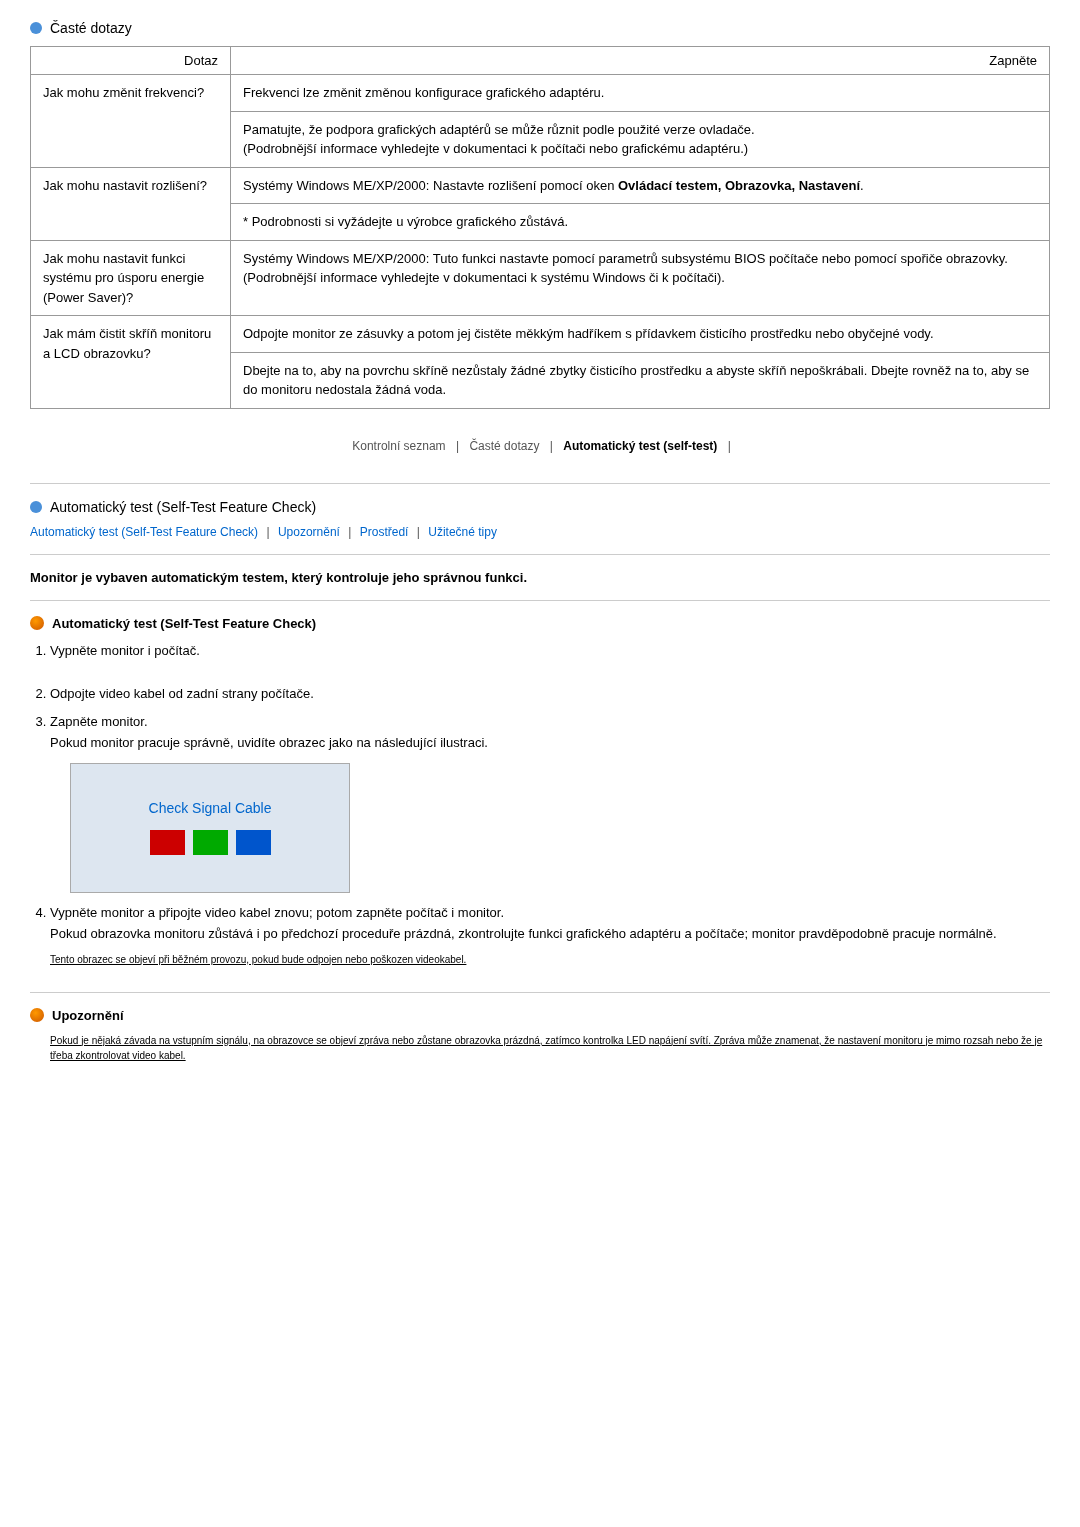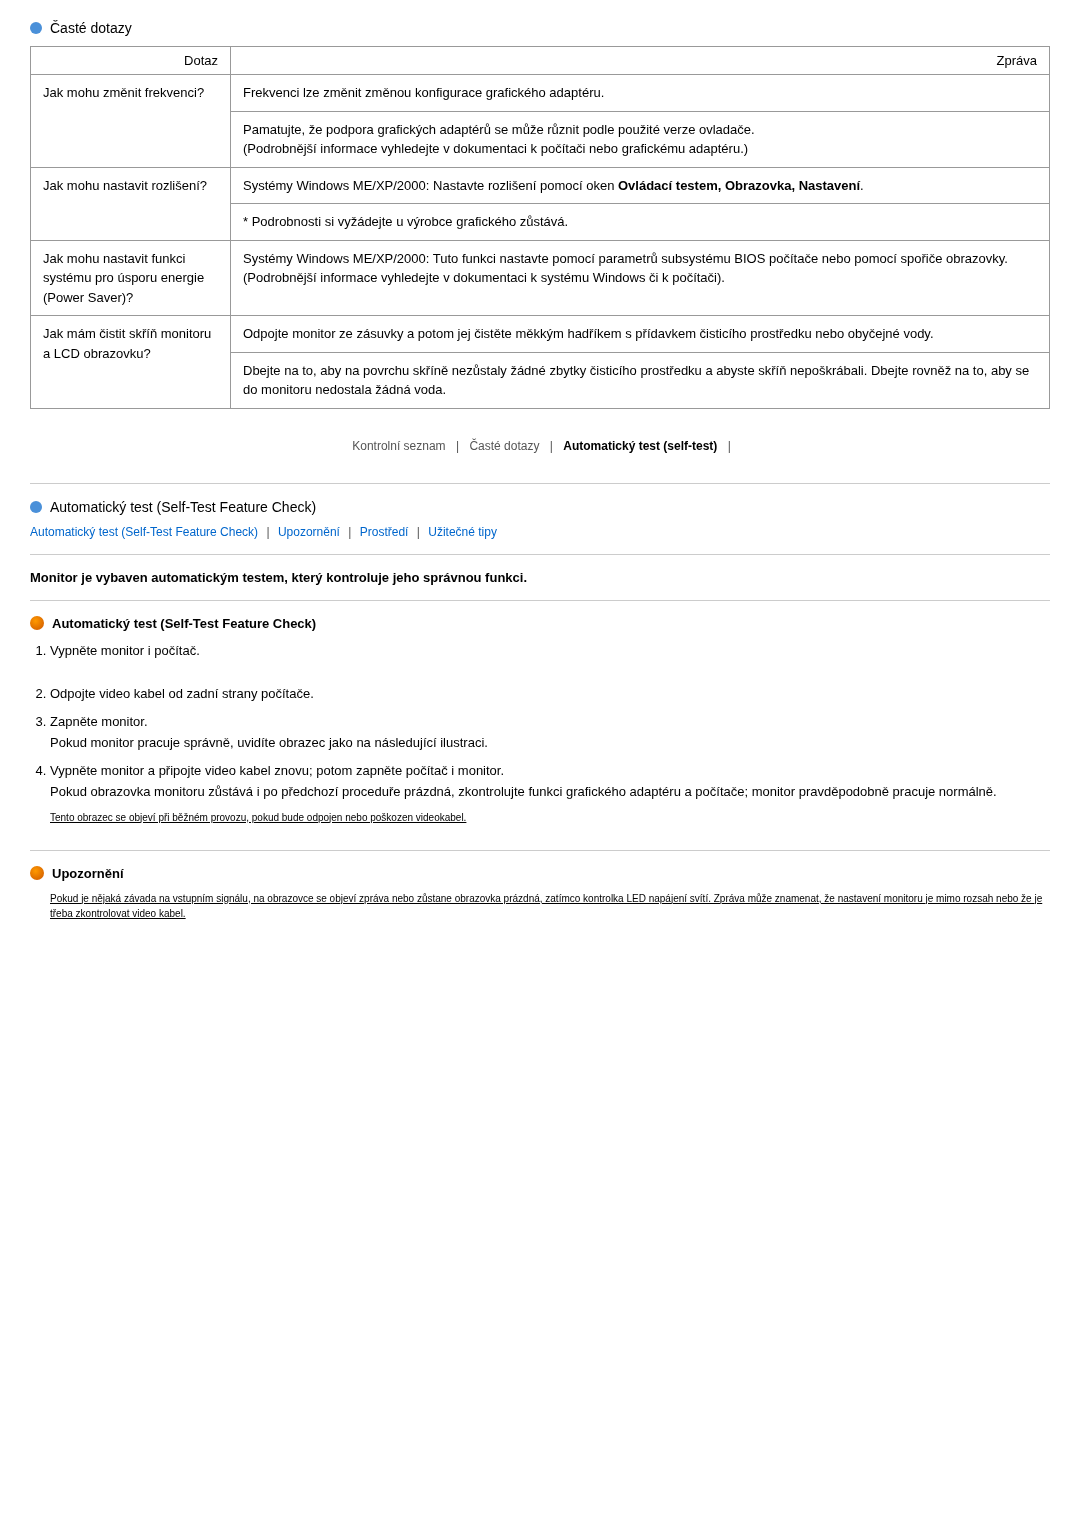--- a/index.html
+++ b/index.html
@@ -146,21 +146,21 @@
 
 <div class="section-header">
   <div class="blue-dot"></div>
   <span class="section-title">Časté dotazy</span>
 </div>
 
 <table class="faq-table">
   <thead>
     <tr>
       <th>Dotaz</th>
-      <th>Zpráva</th>
+      <th>Zapněte</th>
     </tr>
   </thead>
   <tbody id="faq-tbody">
   <tr>
         <td class="question" rowspan="2">Jak mohu změnit frekvenci?</td>
         <td style="white-space: pre-wrap;">Frekvenci lze změnit změnou konfigurace grafického adaptéru.</td>
       </tr>
       <tr>
         <td style="white-space: pre-wrap;">Pamatujte, že podpora grafických adaptérů se může různit podle použité verze ovladače.
 (Podrobnější informace vyhledejte v dokumentaci k počítači nebo grafickému adaptéru.)</td>
@@ -221,20 +221,30 @@
 <div class="sub-section">
   <div class="sub-section-header">
     <div class="orange-dot"></div>
     <span class="sub-section-title">Automatický test (Self-Test Feature Check)</span>
   </div>
 
   <ol class="numbered-list" id="steps-list">
   <li style="margin-bottom: 24px; font-size: 13px; line-height: 1.5;">Vypněte monitor i počítač.</li>
       <li style="margin-bottom: 8px; font-size: 13px; line-height: 1.5;">Odpojte video kabel od zadní strany počítače.</li>
       <li style="margin-bottom: 8px; font-size: 13px; line-height: 1.5;">Zapněte monitor.<span style="display: block; margin-top: 2px;">Pokud monitor pracuje správně, uvidíte obrazec jako na následující ilustraci.</span></li>
+      <div style="margin-left: 0px; margin-bottom: 8px;">
+        <div style="border: 1px solid rgb(170, 170, 170); background: rgb(221, 230, 240); width: 280px; height: 130px; margin-left: 20px; margin-top: 10px; margin-bottom: 10px; display: flex; flex-direction: column; align-items: center; justify-content: center; gap: 14px;">
+          <div style="color: rgb(0, 102, 204); font-size: 14px;">Check Signal Cable</div>
+          <div style="display: flex; gap: 8px;">
+            <div style="width: 35px; height: 25px; background: rgb(204, 0, 0);"></div>
+            <div style="width: 35px; height: 25px; background: rgb(0, 170, 0);"></div>
+            <div style="width: 35px; height: 25px; background: rgb(0, 85, 204);"></div>
+          </div>
+        </div>
+      </div>
       <li style="margin-bottom: 8px; font-size: 13px; line-height: 1.5;">Vypněte monitor a připojte video kabel znovu; potom zapněte počítač i monitor.<span style="display: block; margin-top: 2px;">Pokud obrazovka monitoru zůstává i po předchozí proceduře prázdná, zkontrolujte funkci grafického adaptéru a počítače; monitor pravděpodobně pracuje normálně.</span></li>
     </ol>
 
   <p class="para" style="margin-left:20px; margin-top:8px;">Tento obrazec se objeví při běžném provozu, pokud bude odpojen nebo poškozen videokabel.</p>
 </div>
 
 <hr class="section-line">
 
 <div class="sub-section warning-section">
   <div class="sub-section-header">

